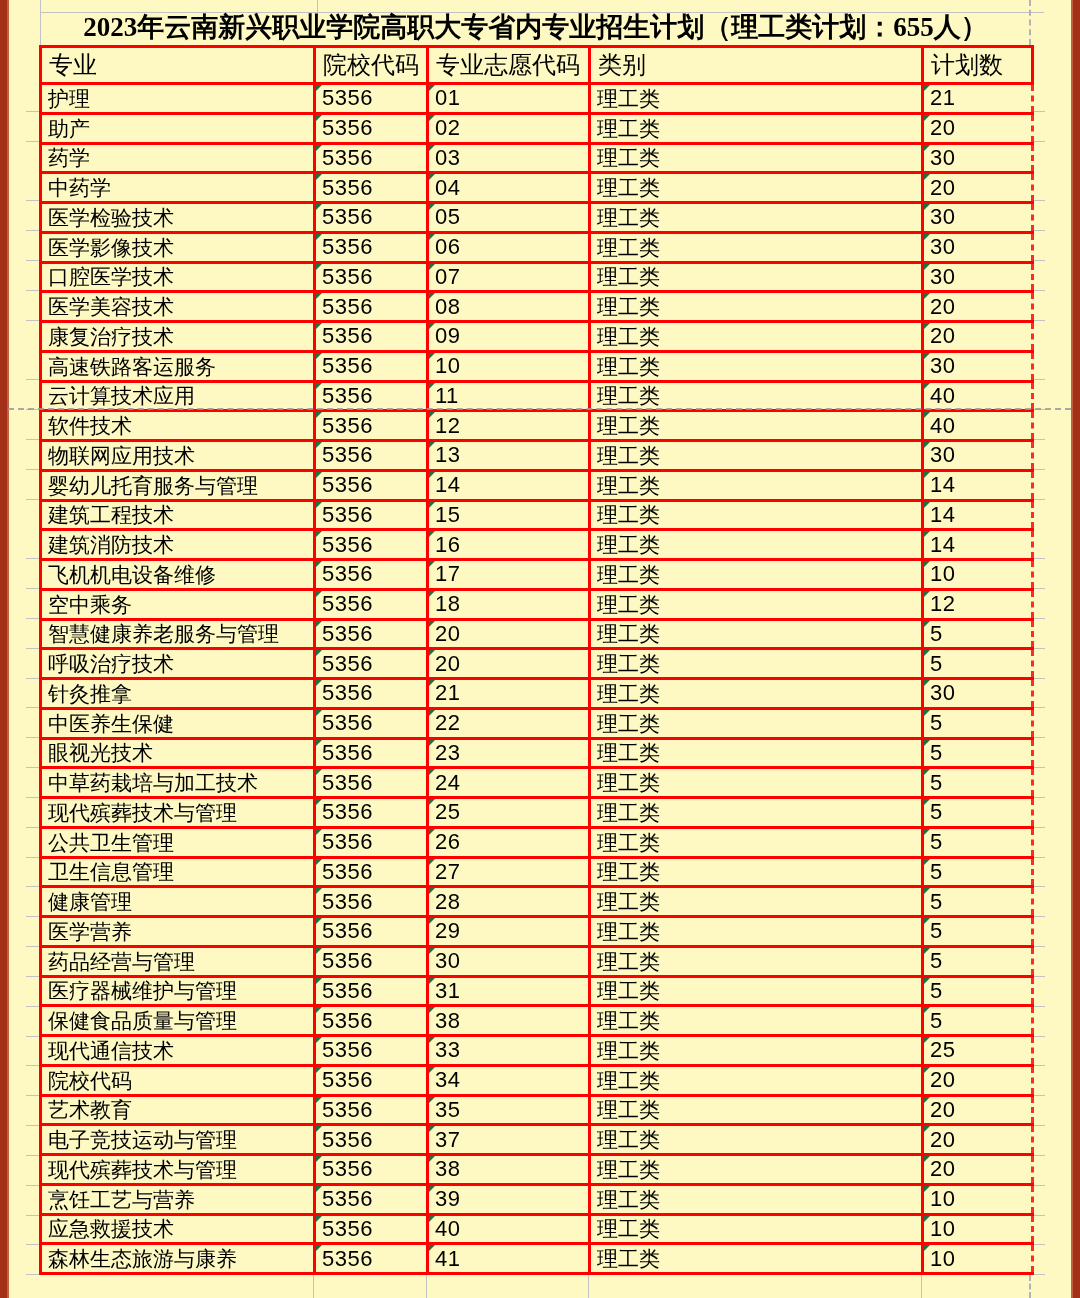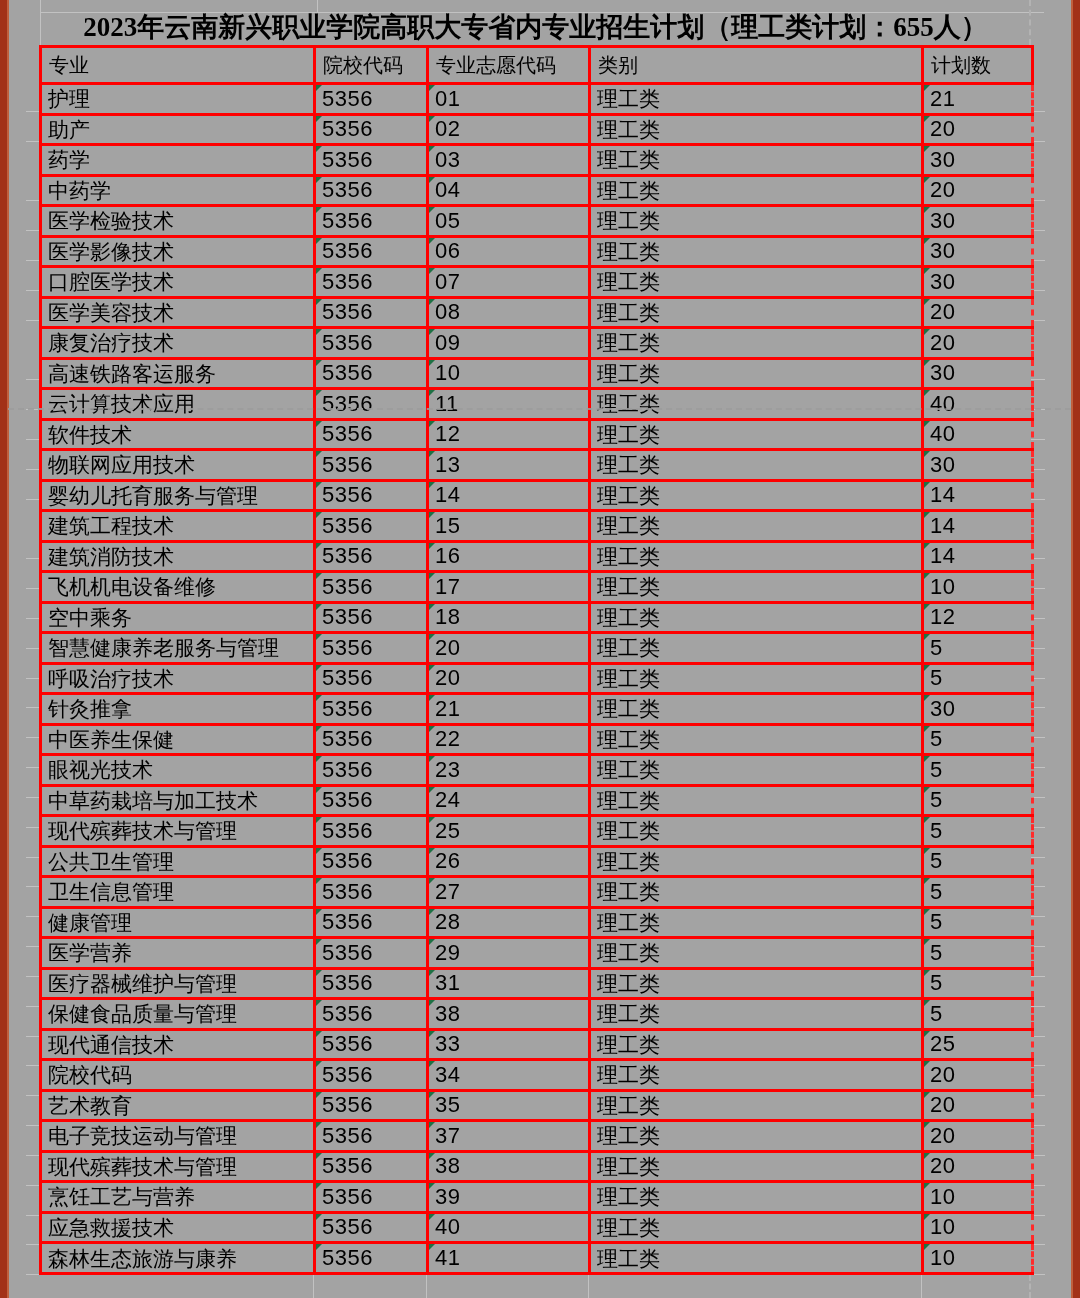--- a/index.html
+++ b/index.html
@@ -1,17 +1,17 @@
 <!DOCTYPE html>
 <html><head>
 <meta charset="utf-8">
 <style>
   html,body{margin:0;padding:0;}
   body{font-family:"Liberation Sans","DejaVu Sans",sans-serif;background:#ffffff;}
-  #stage{position:relative;width:1080px;height:1298px;background:#a3a3a3;overflow:hidden;}
+  #stage{position:relative;width:1080px;height:1298px;background:#fef9c3;overflow:hidden;}
 
   
   .edge{position:absolute;top:0;height:1298px;width:9px;}
   .edge.left{left:0;background:linear-gradient(to right,#a23118 0 7px,#c0603e 7px 9px);}
   .edge.right{left:1071px;background:linear-gradient(to right,#c0603e 0 2px,#a23118 2px 9px);}
 
   
   .gl{position:absolute;background:#c2c2c2;}
   .gl-dash-v{position:absolute;border-left:2px dashed #b3b3b3;background:none;}
 
@@ -20,21 +20,21 @@
          font-family:"Liberation Serif","DejaVu Serif",serif;font-weight:bold;
          font-size:27px;line-height:35px;text-align:center;color:#000;white-space:nowrap;}
 
   
   table.tbl{position:absolute;left:39px;top:45px;width:992px;height:1230px;
             border-collapse:collapse;table-layout:fixed;}
   .tbl th,.tbl td{border:3px solid #fe0000;padding:0 0 0 6px;text-align:left;
                   vertical-align:middle;color:#000;overflow:hidden;white-space:nowrap;
                   position:relative;font-weight:normal;}
   .tbl thead tr{height:37px;}
-  .tbl th{font-size:20px;padding-left:7px;}
+  .tbl th{font-size:24px;padding-left:7px;}
   .tbl td{font-size:21px;line-height:1;}
   .tbl td .num{font-size:22px;letter-spacing:0.5px;}
   .tbl tbody td:last-child{border-right:3px dashed #ff2b2b;}
 
   
   .flag{position:absolute;left:0;top:0;width:0;height:0;
         border-top:6px solid #1e7145;border-right:6px solid transparent;}
 
   
   .tick-strip{position:absolute;top:82px;height:1193px;width:14px;
@@ -284,20 +284,27 @@
           <td><span class="flag"></span><span class="num">5</span></td>
         </tr>
         <tr>
           <td><span>医学营养</span></td>
           <td><span class="flag"></span><span class="num">5356</span></td>
           <td><span class="flag"></span><span class="num">29</span></td>
           <td><span>理工类</span></td>
           <td><span class="flag"></span><span class="num">5</span></td>
         </tr>
         <tr>
+          <td><span>药品经营与管理</span></td>
+          <td><span class="flag"></span><span class="num">5356</span></td>
+          <td><span class="flag"></span><span class="num">30</span></td>
+          <td><span>理工类</span></td>
+          <td><span class="flag"></span><span class="num">5</span></td>
+        </tr>
+        <tr>
           <td><span>医疗器械维护与管理</span></td>
           <td><span class="flag"></span><span class="num">5356</span></td>
           <td><span class="flag"></span><span class="num">31</span></td>
           <td><span>理工类</span></td>
           <td><span class="flag"></span><span class="num">5</span></td>
         </tr>
         <tr>
           <td><span>保健食品质量与管理</span></td>
           <td><span class="flag"></span><span class="num">5356</span></td>
           <td><span class="flag"></span><span class="num">38</span></td>

